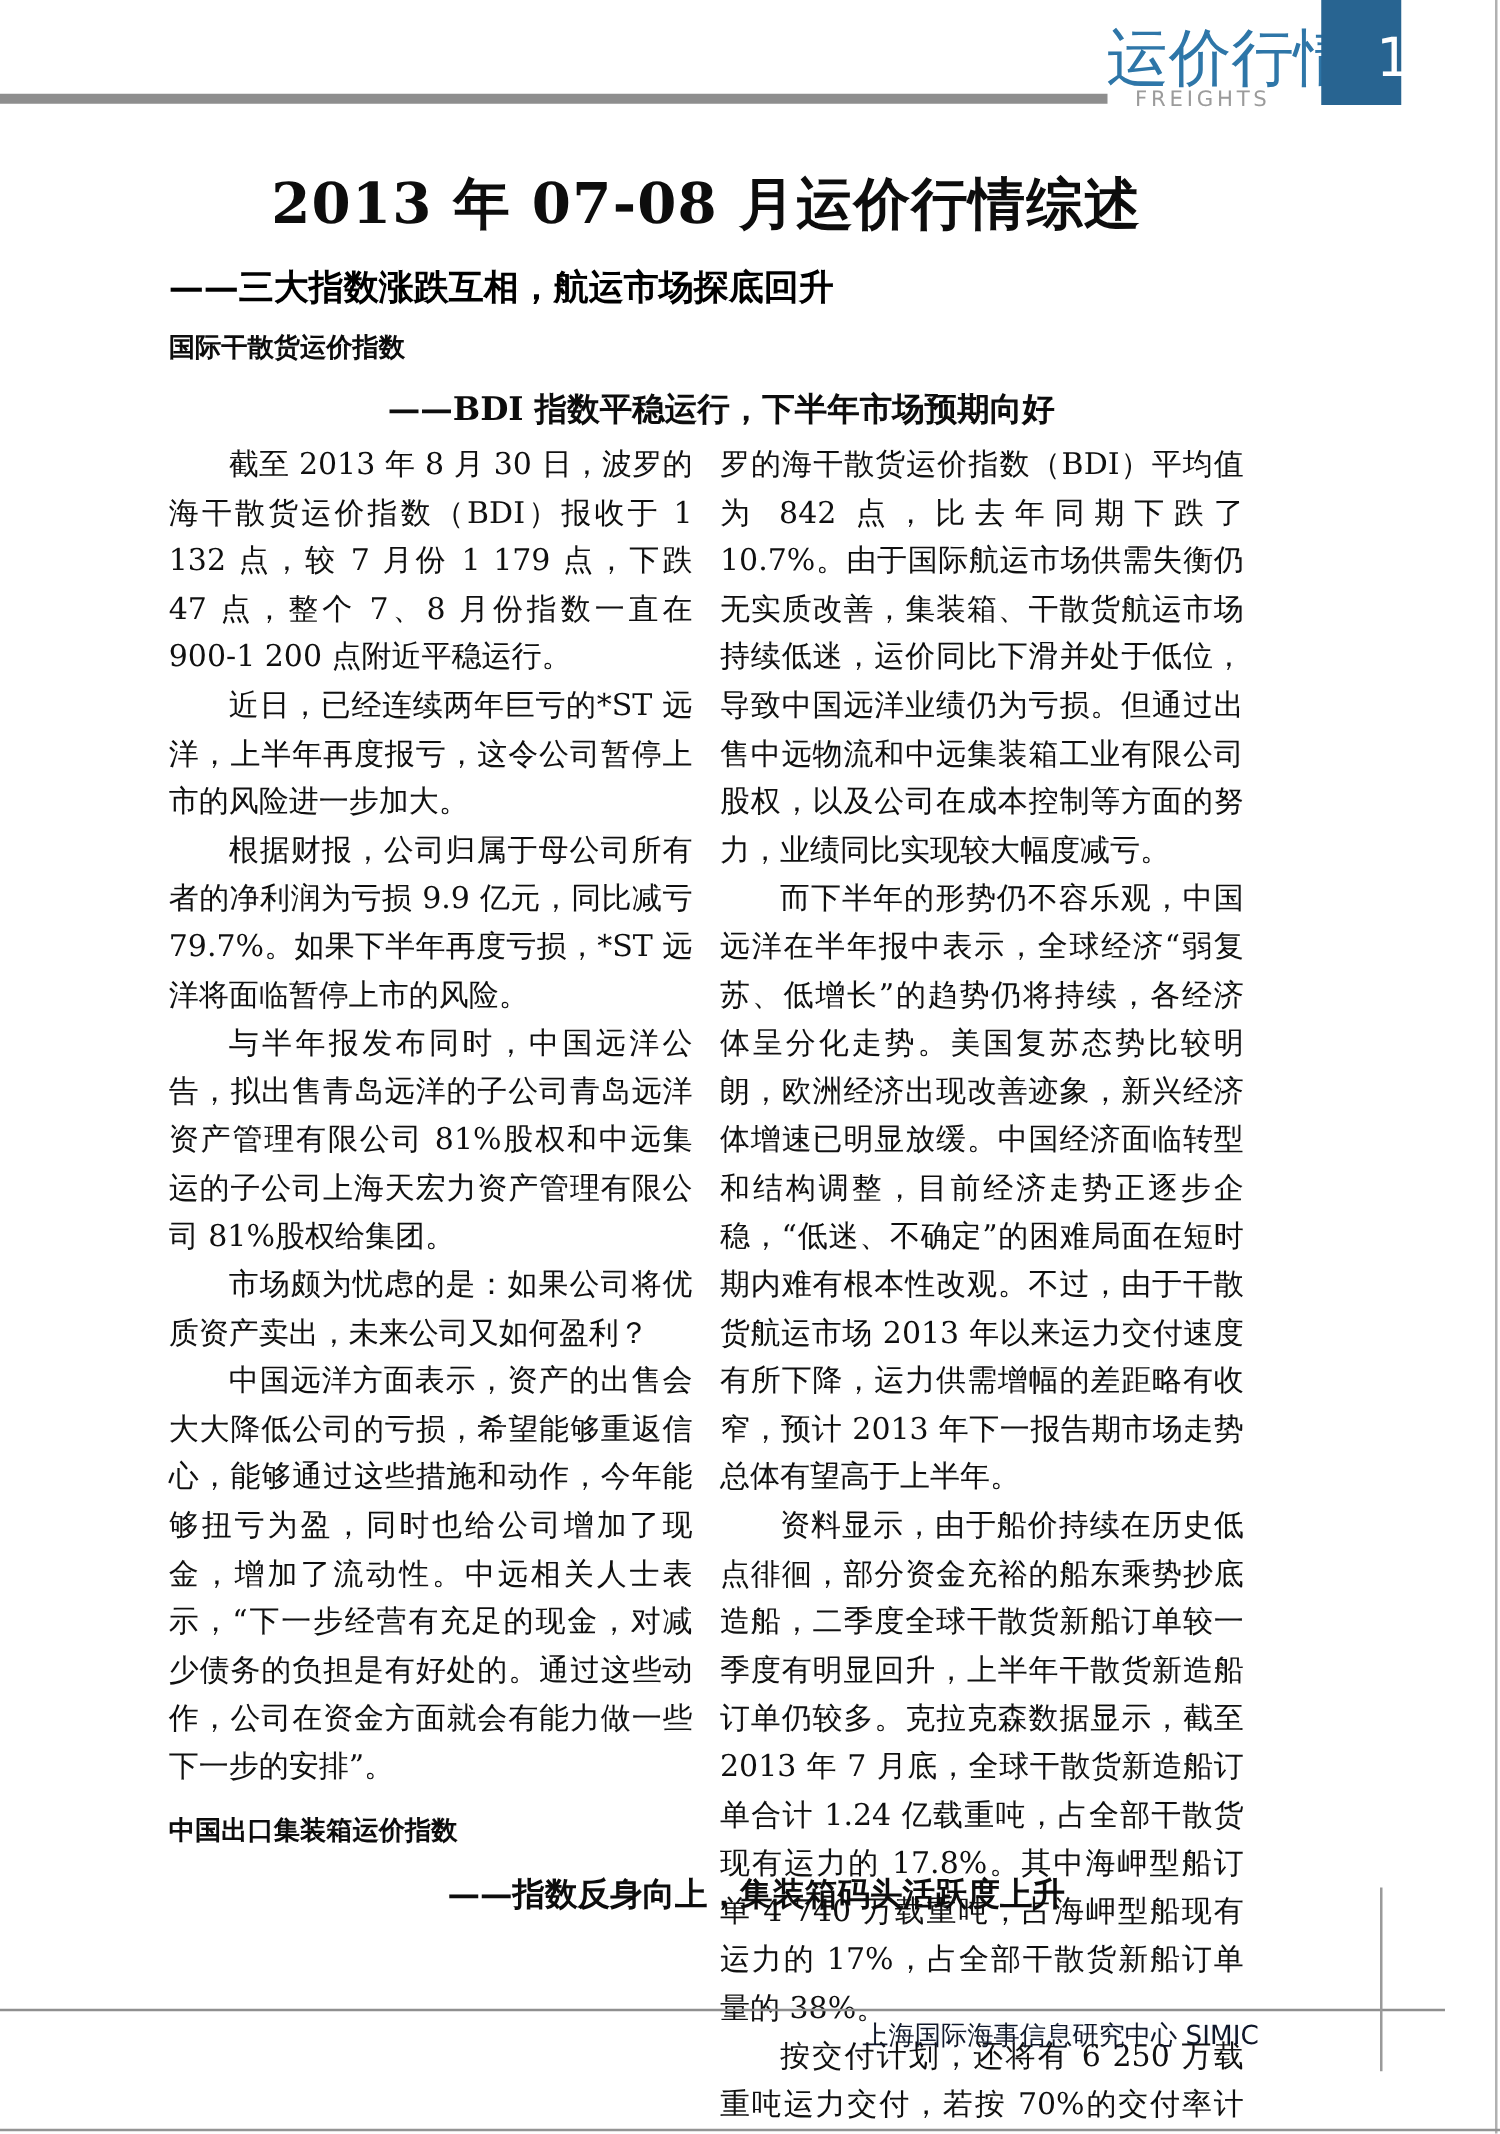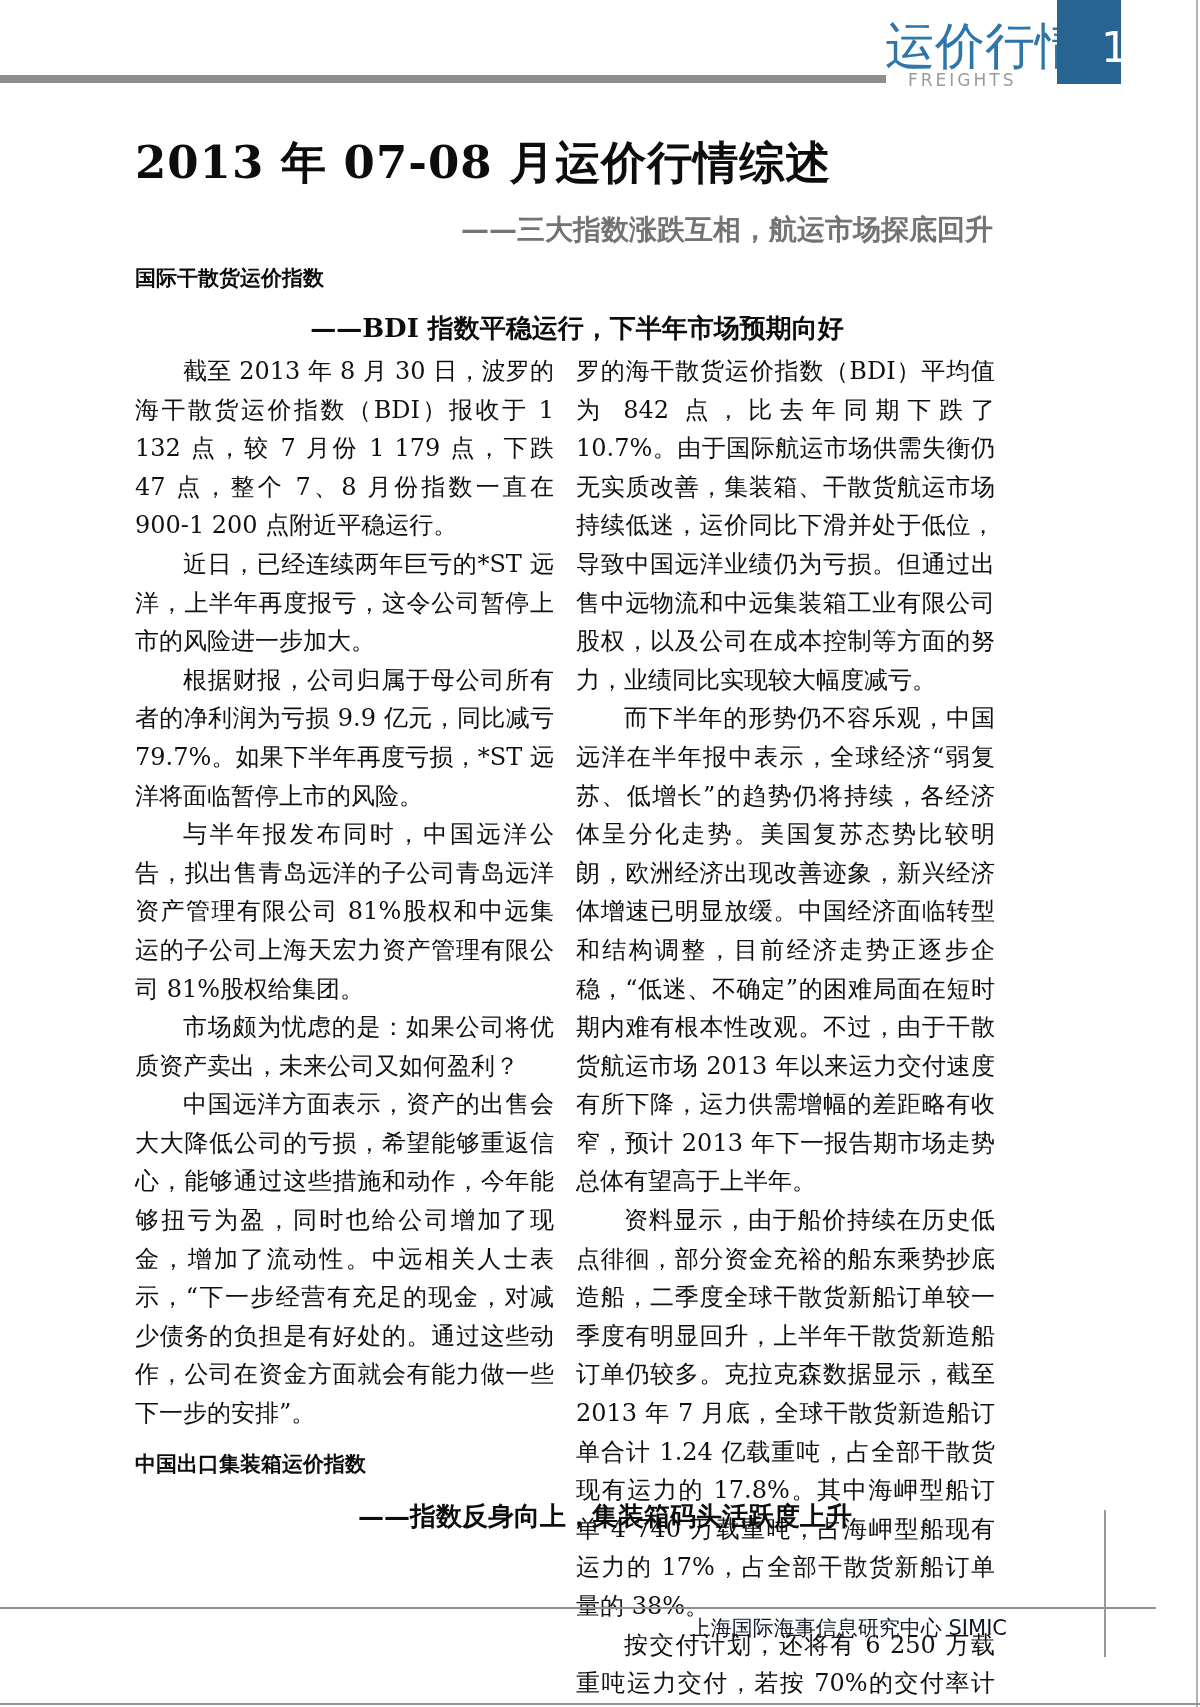--- a/index.html
+++ b/index.html
@@ -36,27 +36,27 @@
   }
   .page-num-box span {
     display:block; padding-top:26px;
     font-family:"DejaVu Sans","Liberation Sans",sans-serif;
     font-size:43px; line-height:1;margin-left:44px;
   }
 
   
   .article-title {
     position:absolute; left:135px; top:136px; width:860px;
-    text-align:left; font-size:45px; line-height:1.2; font-weight:bold;
+    text-align:center; font-size:45px; line-height:1.2; font-weight:bold;
     letter-spacing:1px; color:#0d0d0d;
   }
   .article-subtitle {
     position:absolute; left:135px; top:212px; width:858px;
-    text-align:right; font-size:28px; line-height:1.3; font-weight:bold;
-    color:#737373;
+    text-align:left; font-size:28px; line-height:1.3; font-weight:bold;
+    color:#000000;
   }
 
   .sec-heading {
     position:absolute; left:135px; width:600px;
     font-family:"DejaVu Sans","Liberation Sans",sans-serif;
     font-size:21px; line-height:1.2; font-weight:bold; color:#0d0d0d;
     white-space:nowrap;
   }
   .sec1-heading { top:266px; }
   .sec2-heading { top:1452px; }

